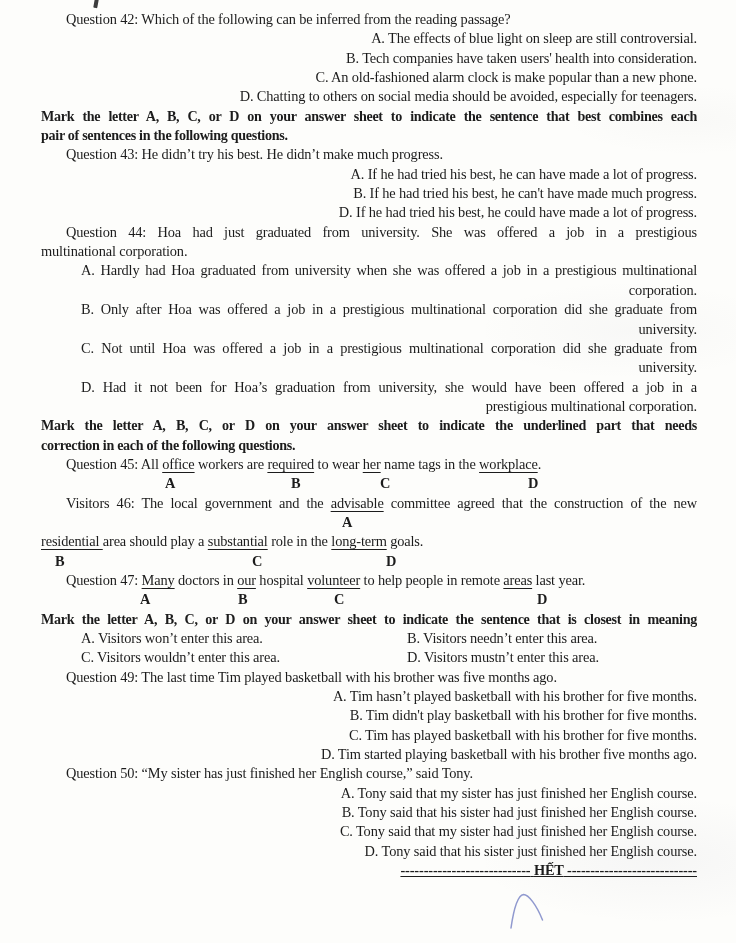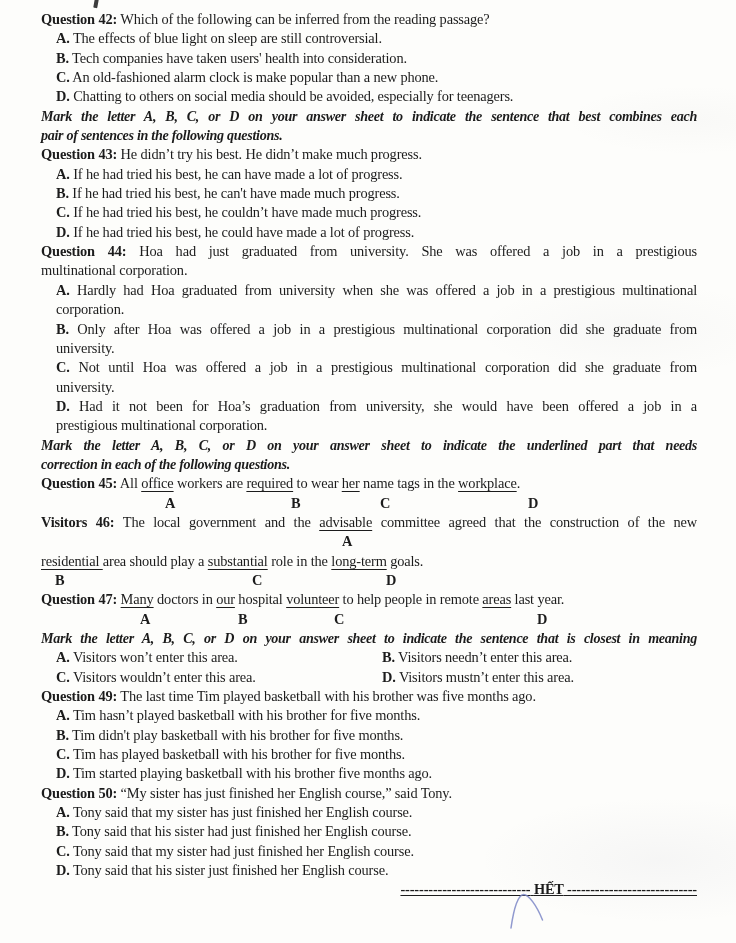--- a/index.html
+++ b/index.html
@@ -5,23 +5,23 @@
   html,body{margin:0;padding:0;background:#e8e8e8;}
   .page{position:relative;width:736px;height:943px;background:#fdfdfb;overflow:hidden;
         font-family:"Liberation Serif", serif;font-size:14.4px;color:#1c1c1c;letter-spacing:-0.15px;
         background-image:
           radial-gradient(ellipse 220px 70px at 630px 330px, rgba(110,110,125,0.035), transparent 70%),
           radial-gradient(ellipse 260px 90px at 660px 860px, rgba(110,110,140,0.05), transparent 70%),
           radial-gradient(ellipse 180px 50px at 690px 120px, rgba(120,120,120,0.03), transparent 70%);}
   .content{position:absolute;left:41px;top:10px;width:656px;}
   .ln{height:19.35px;line-height:19.35px;white-space:nowrap;}
   .just{white-space:normal;text-align:justify;text-align-last:justify;overflow:hidden;}
-  .ind{margin-left:15px;}
-  b{font-weight:bold;}
-  .bi{font-weight:bold;font-style:italic;font-size:14.1px;letter-spacing:-0.3px;}
+  .ind{margin-left:15px;text-align:right;}
+  b{font-weight:normal;margin-left:25px;}
+  .bi{font-weight:bold;font-size:14.1px;letter-spacing:-0.3px;}
   .u{text-decoration:underline;text-underline-offset:3px;text-decoration-thickness:1px;}
   .lrow{position:relative;}
   .lt{position:absolute;top:0;font-weight:bold;}
   .two-col{display:grid;grid-template-columns:326px 1fr;margin-left:15px;height:19.35px;line-height:19.35px;}
   .two-col > div{white-space:nowrap;}
   .footer{font-weight:bold;text-align:right;padding-left:52px;text-decoration:underline;}
   .artifact{position:absolute;left:94px;top:-1px;width:4px;height:9px;background:#3c3c3c;
             transform:rotate(10deg);border-radius:1px;}
   .pen{position:absolute;left:496px;top:886px;}
 </style>
@@ -38,21 +38,20 @@
     <div class="ln ind"><b>B.</b> <span>Tech companies have taken users' health into consideration.</span></div>
     <div class="ln ind"><b>C.</b> <span>An old-fashioned alarm clock is make popular than a new phone.</span></div>
     <div class="ln ind"><b>D.</b> <span>Chatting to others on social media should be avoided, especially for teenagers.</span></div>
 
     <div class="ln just bi"><span>Mark the letter A, B, C, or D on your answer sheet to indicate the sentence that best combines each</span></div>
     <div class="ln bi"><span>pair of sentences in the following questions.</span></div>
 
     <div class="ln"><b>Question 43:</b> <span>He didn’t try his best. He didn’t make much progress.</span></div>
     <div class="ln ind"><b>A.</b> <span>If he had tried his best, he can have made a lot of progress.</span></div>
     <div class="ln ind"><b>B.</b> <span>If he had tried his best, he can't have made much progress.</span></div>
-    <div class="ln ind"><b>C.</b> <span>If he had tried his best, he couldn’t have made much progress.</span></div>
     <div class="ln ind"><b>D.</b> <span>If he had tried his best, he could have made a lot of progress.</span></div>
 
     <div class="ln just"><b>Question 44:</b> <span>Hoa had just graduated from university. She was offered a job in a prestigious</span></div>
     <div class="ln"><span>multinational corporation.</span></div>
     <div class="ln ind just"><b>A.</b> <span>Hardly had Hoa graduated from university when she was offered a job in a prestigious multinational</span></div>
     <div class="ln ind"><span>corporation.</span></div>
     <div class="ln ind just"><b>B.</b> <span>Only after Hoa was offered a job in a prestigious multinational corporation did she graduate from</span></div>
     <div class="ln ind"><span>university.</span></div>
     <div class="ln ind just"><b>C.</b> <span>Not until Hoa was offered a job in a prestigious multinational corporation did she graduate from</span></div>
     <div class="ln ind"><span>university.</span></div>

